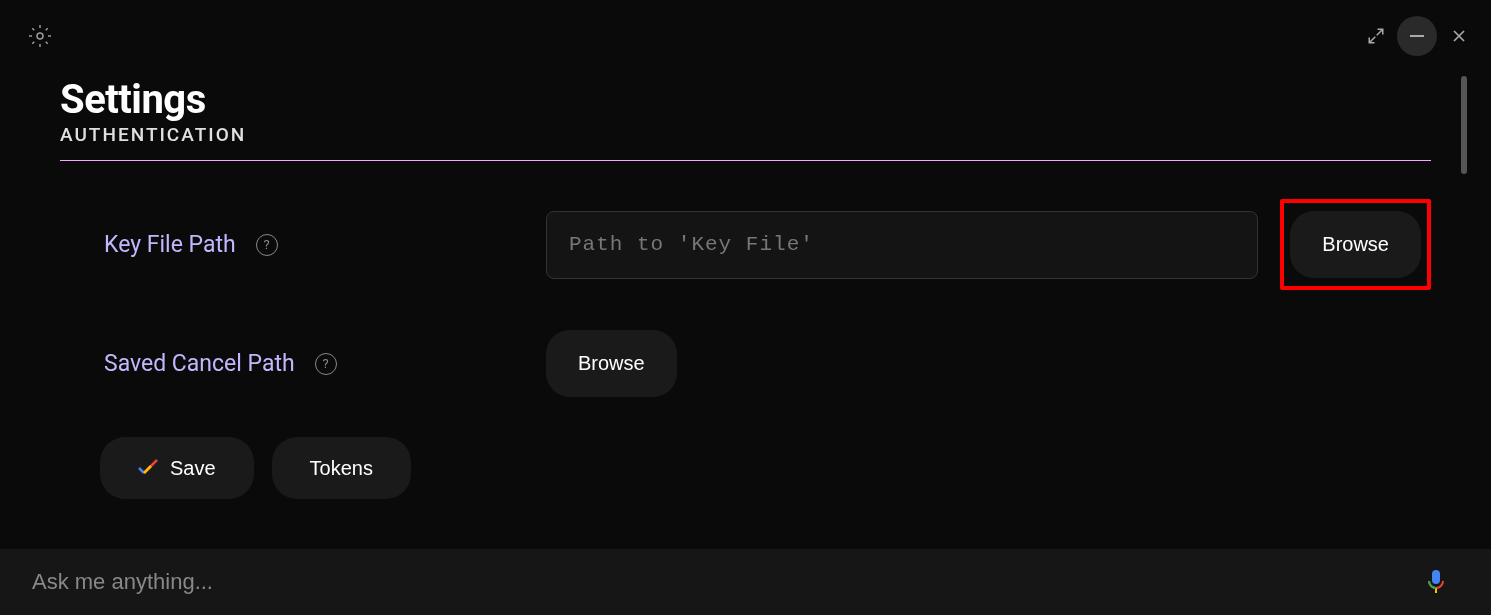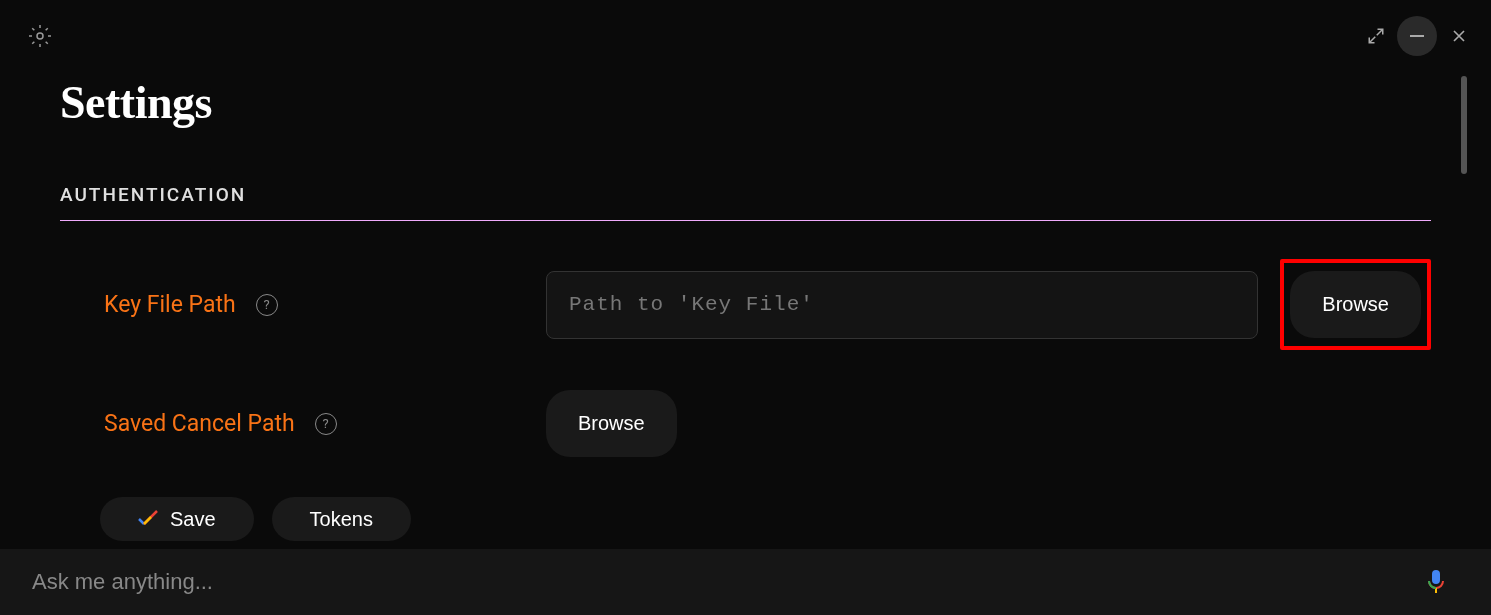--- a/index.html
+++ b/index.html
@@ -67,25 +67,23 @@
     .gear-icon svg {
       width: 24px;
       height: 24px;
     }
 
     .page-content {
       padding: 76px 60px 0 60px;
     }
 
     .page-title {
-      font-size: 46px;
+      font-size: 40px;
       font-weight: 700;
       letter-spacing: -0.5px;
-      margin-bottom: 54px;
-      font-family: Liberation Serif, serif;
     }
 
     .section-header {
       font-size: 19px;
       font-weight: 500;
       letter-spacing: 2px;
       color: #e0e0e0;
       padding-bottom: 14px;
       border-bottom: 1px solid #f0abfc;
       margin-bottom: 38px;
@@ -102,21 +100,21 @@
       display: flex;
       align-items: center;
       gap: 20px;
       width: 442px;
       flex-shrink: 0;
     }
 
     .field-label {
       font-size: 23px;
       font-weight: 400;
-      color: #f97316;
+      color: #c4b5fd;
     }
 
     .help-icon {
       display: flex;
       align-items: center;
       justify-content: center;
       width: 22px;
       height: 22px;
       border: 1.5px solid #888;
       border-radius: 50%;
@@ -172,21 +170,21 @@
     }
 
     .action-buttons {
       display: flex;
       gap: 18px;
       padding-left: 40px;
       margin-top: 20px;
     }
 
     .pill-btn {
-      height: 44px;
+      height: 62px;
       padding: 0 38px;
       background: #1a1a1a;
       border: none;
       border-radius: 25px;
       color: #fff;
       font-size: 20px;
       cursor: pointer;
       display: flex;
       align-items: center;
       gap: 12px;

